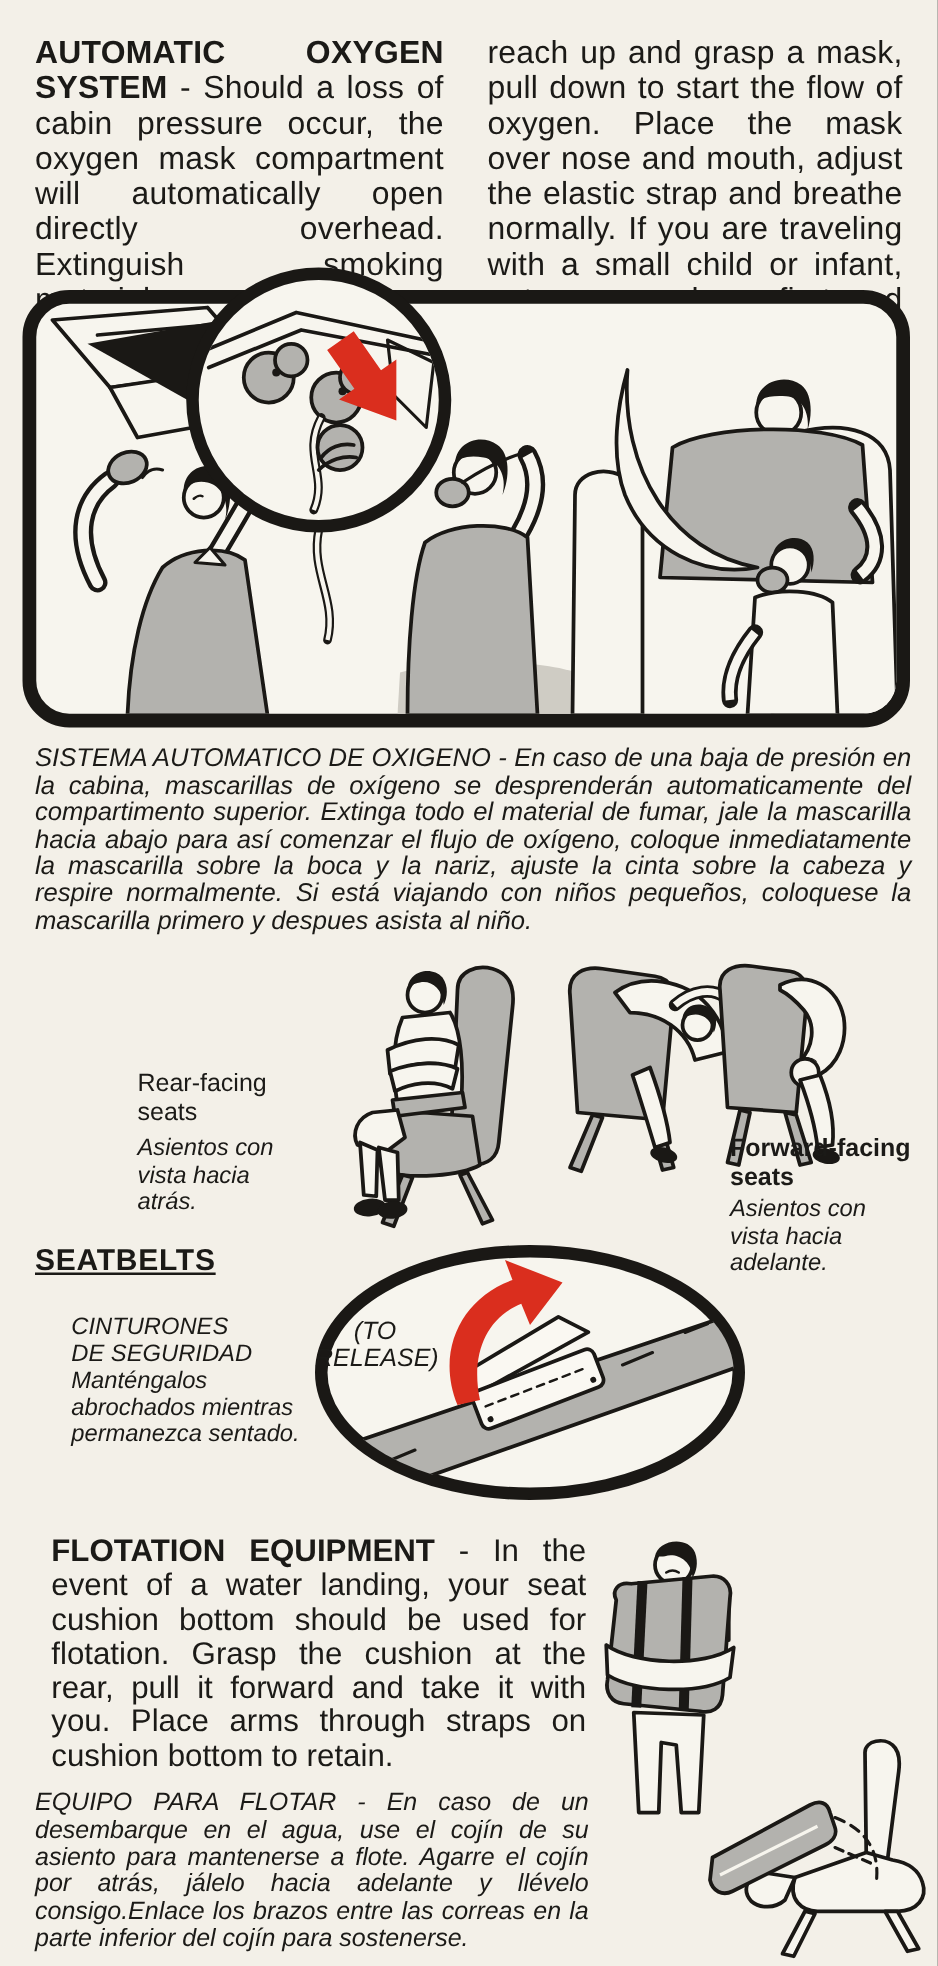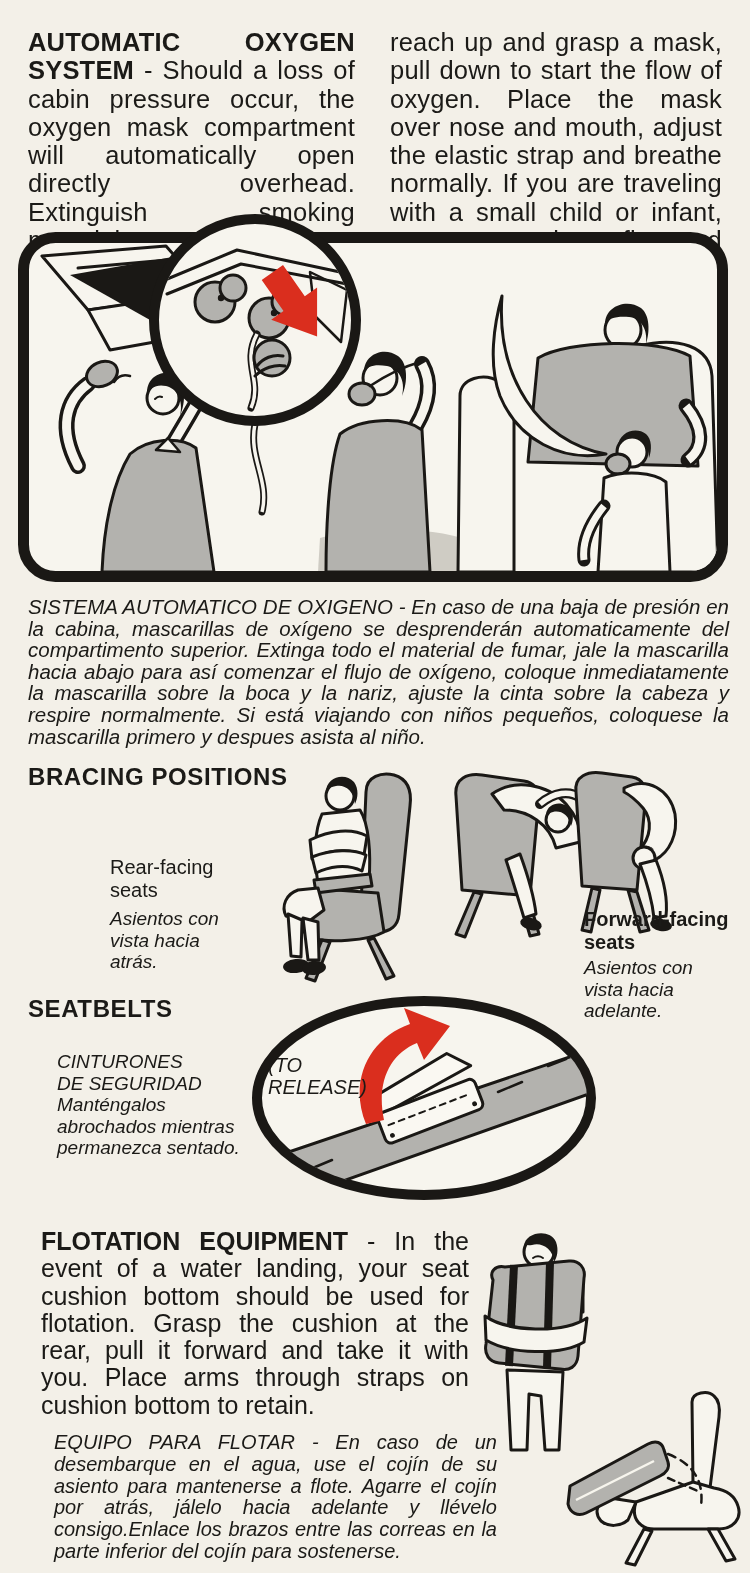--- a/index.html
+++ b/index.html
@@ -5,21 +5,21 @@
   html,body{margin:0;padding:0;background:#8a8a86;}
   .card{
     position:relative; width:750px; height:1573px; margin:0 auto;
     background:#f3f0e8; overflow:hidden;
     font-family:"Liberation Sans","DejaVu Sans",sans-serif;
     color:#1b1a17;
   }
   .abs{position:absolute;}
   .just{text-align:justify; text-justify:inter-word;}
   .pre{white-space:pre-line;}
-  .it{font-style:italic;margin-left:26px;}
+  .it{font-style:italic;}
   .b{font-weight:bold;}
   .col{font-size:25.5px; line-height:28.3px; letter-spacing:.2px;}
   .h1{font-size:24px; font-weight:bold; letter-spacing:.6px;}
   .small-lbl{font-size:20px; line-height:23px;}
   .small-es{font-size:19px; line-height:21.5px; font-style:italic;}
   .es-par{font-size:20.5px; line-height:21.6px; font-style:italic;}
   svg{display:block; overflow:visible;}
   .ink{stroke:#1a1815; stroke-linejoin:round; stroke-linecap:round;}
 </style>
 </head>
@@ -130,21 +130,20 @@
           <path d="M-13,-36 L13,-36 L13,2 L28,2 L0,42 L-28,2 L-13,2 Z" fill="#da2e1e"></path>
         </g>
         <circle cx="17" cy="38" r="18" fill="#b3b2ae" class="ink" stroke-width="3"></circle>
         <path d="M2,46 C8,38 18,34 28,36 M0,56 C8,48 20,44 30,46" class="ink" stroke-width="3" fill="none"></path>
       </g>
     </g>
   </svg>
 
   <div class="abs es-par just" style="left:28px; top:596px; width:701px;">SISTEMA AUTOMATICO DE OXIGENO - En caso de una baja de presión en la cabina, mascarillas de oxígeno se desprenderán automaticamente del compartimento superior. Extinga todo el material de fumar, jale la mascarilla hacia abajo para así comenzar el flujo de oxígeno, coloque inmediatamente la mascarilla sobre la boca y la nariz, ajuste la cinta sobre la cabeza y respire normalmente. Si está viajando con niños pequeños, coloquese la mascarilla primero y despues asista al niño.</div>
 
-  <div class="abs h1" style="left:28px; top:763px;">BRACING POSITIONS</div>
   <div class="abs small-lbl pre" style="left:110px; top:856px;">Rear-facing
 seats</div>
   <div class="abs small-es pre" style="left:110px; top:908px;">Asientos con
 vista hacia
 atrás.</div>
 
   <svg class="abs" style="left:248px; top:762px;" width="175" height="235" viewBox="0 0 175 235">
     <path d="M118,30 C118,14 134,10 146,13 C160,17 164,28 162,44 L151,152 C150,164 142,170 130,170 L112,166 Z" fill="#b3b2ae" class="ink" stroke-width="3"></path>
     <path d="M58,146 C52,132 62,125 74,127 L130,131 L136,170 C120,179 80,181 64,176 C52,172 52,158 58,146 Z" fill="#b3b2ae" class="ink" stroke-width="3"></path>
     <path d="M74,178 L58,216 L67,219 L82,180 Z" fill="#b3b2ae" class="ink" stroke-width="3"></path>
@@ -192,21 +191,21 @@
       <ellipse cx="233" cy="167" rx="11" ry="6" transform="rotate(10 233 167)" fill="#1a1815"></ellipse>
     </g>
   </svg>
 
   <div class="abs small-lbl pre" style="left:584px; top:908px;font-weight:bold;">Forward-facing
 seats</div>
   <div class="abs small-es pre" style="left:584px; top:957px;">Asientos con
 vista hacia
 adelante.</div>
 
-  <div class="abs h1" style="left:28px; top:995px;">SEATBELTS</div>
+  <div class="abs h1" style="left:28px; top:995px;text-decoration:underline;">SEATBELTS</div>
   <div class="abs small-es pre" style="left:28px; top:1051px;margin-left:29px;">CINTURONES
 DE SEGURIDAD
 Manténgalos
 abrochados mientras
 permanezca sentado.</div>
 
   <svg class="abs" style="left:248px; top:992px;" width="352" height="212" viewBox="0 0 352 212">
     <defs>
         <clipPath id="ovalClip">
           <ellipse cx="176" cy="106" rx="163" ry="93"></ellipse>
@@ -222,21 +221,21 @@
         <path d="M-44,10 L42,10" class="ink" stroke-width="2" stroke-dasharray="6 5" fill="none"></path>
         <circle cx="44" cy="21" r="2.4" fill="#1a1815"></circle>
         <circle cx="-44" cy="21" r="2.4" fill="#1a1815"></circle>
       </g>
     </g>
     <g transform="translate(152,78)">
       <path d="M-34,54 C-52,10 -30,-32 10,-46 L4,-62 L50,-44 L24,-10 L17,-27 C-10,-16 -24,12 -16,50 Z" fill="#da2e1e"></path>
     </g>
   </svg>
 
-  <div class="abs small-es pre" style="left:268px; top:1054px; width:96px; font-size:20px; line-height:22px;">(TO
+  <div class="abs small-es pre" style="left:252px; top:1054px; width:96px; text-align:center; font-size:20px; line-height:22px;">(TO
 RELEASE)</div>
 
   <div class="abs just" style="left:28px; top:1228px; width:428px; font-size:25px; line-height:27.3px;margin-left:13px;">
     <span class="b">FLOTATION EQUIPMENT</span>
     <span>- In the event of a water landing, your seat cushion bottom should be used for flotation. Grasp the cushion at the rear, pull it forward and take it with you. Place arms through straps on cushion bottom to retain.</span>
   </div>
   <div class="abs just it" style="left:28px; top:1432px; width:443px; font-size:20px; line-height:21.8px;">EQUIPO PARA FLOTAR - En caso de un desembarque en el agua, use el cojín de su asiento para mantenerse a flote. Agarre el cojín por atrás, jálelo hacia adelante y llévelo consigo.Enlace los brazos entre las correas en la parte inferior del cojín para sostenerse.</div>
 
   <svg class="abs" style="left:465px; top:1228px;" width="140" height="225" viewBox="0 0 140 225">
     <circle cx="74" cy="24" r="15" fill="#f7f5ee" class="ink" stroke-width="3"></circle>

